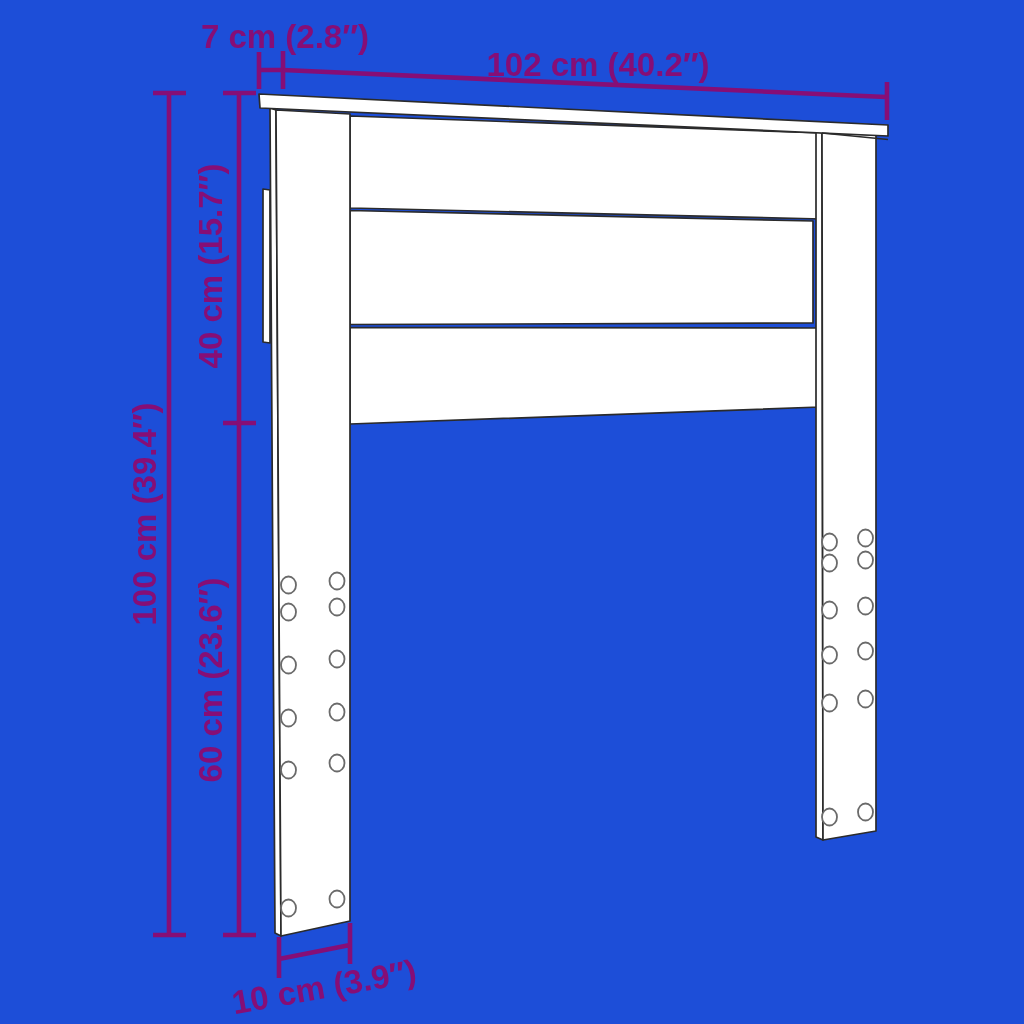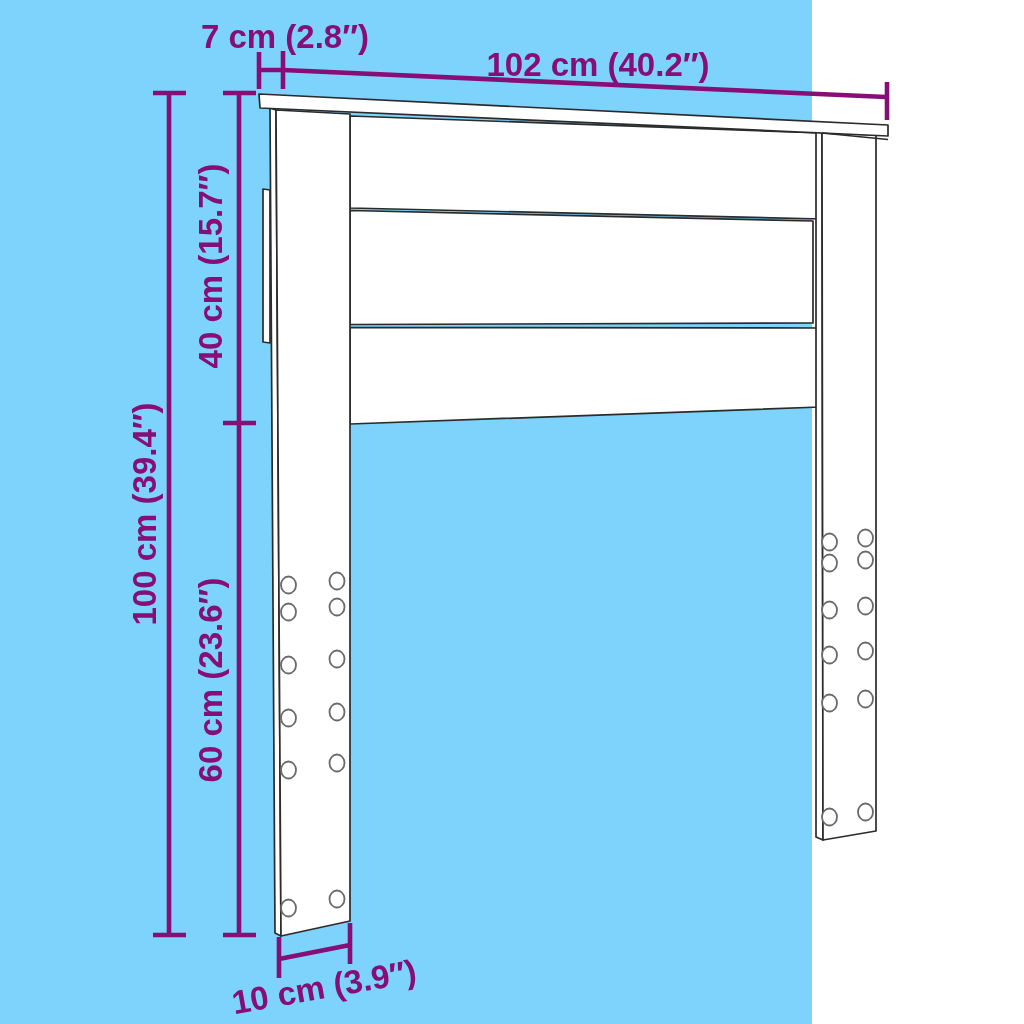--- a/index.html
+++ b/index.html
@@ -6,23 +6,23 @@
     margin: 0;
     padding: 0;
     background: #ffffff;
     width: 1024px;
     height: 1024px;
     overflow: hidden;
     font-family: "Liberation Sans", sans-serif;
   }
   .stage {
     position: relative;
-    width: 812px;
+    width: 1024px;
     height: 1024px;
-    background: #7dd3fc;
+    background: #1d4ed8;
   }
   svg { display: block; }
 
   .outline {
     fill: #ffffff;
     stroke: #2b2b2b;
     stroke-width: 1.7;
     stroke-linejoin: round;
   }
   .outline-line {

